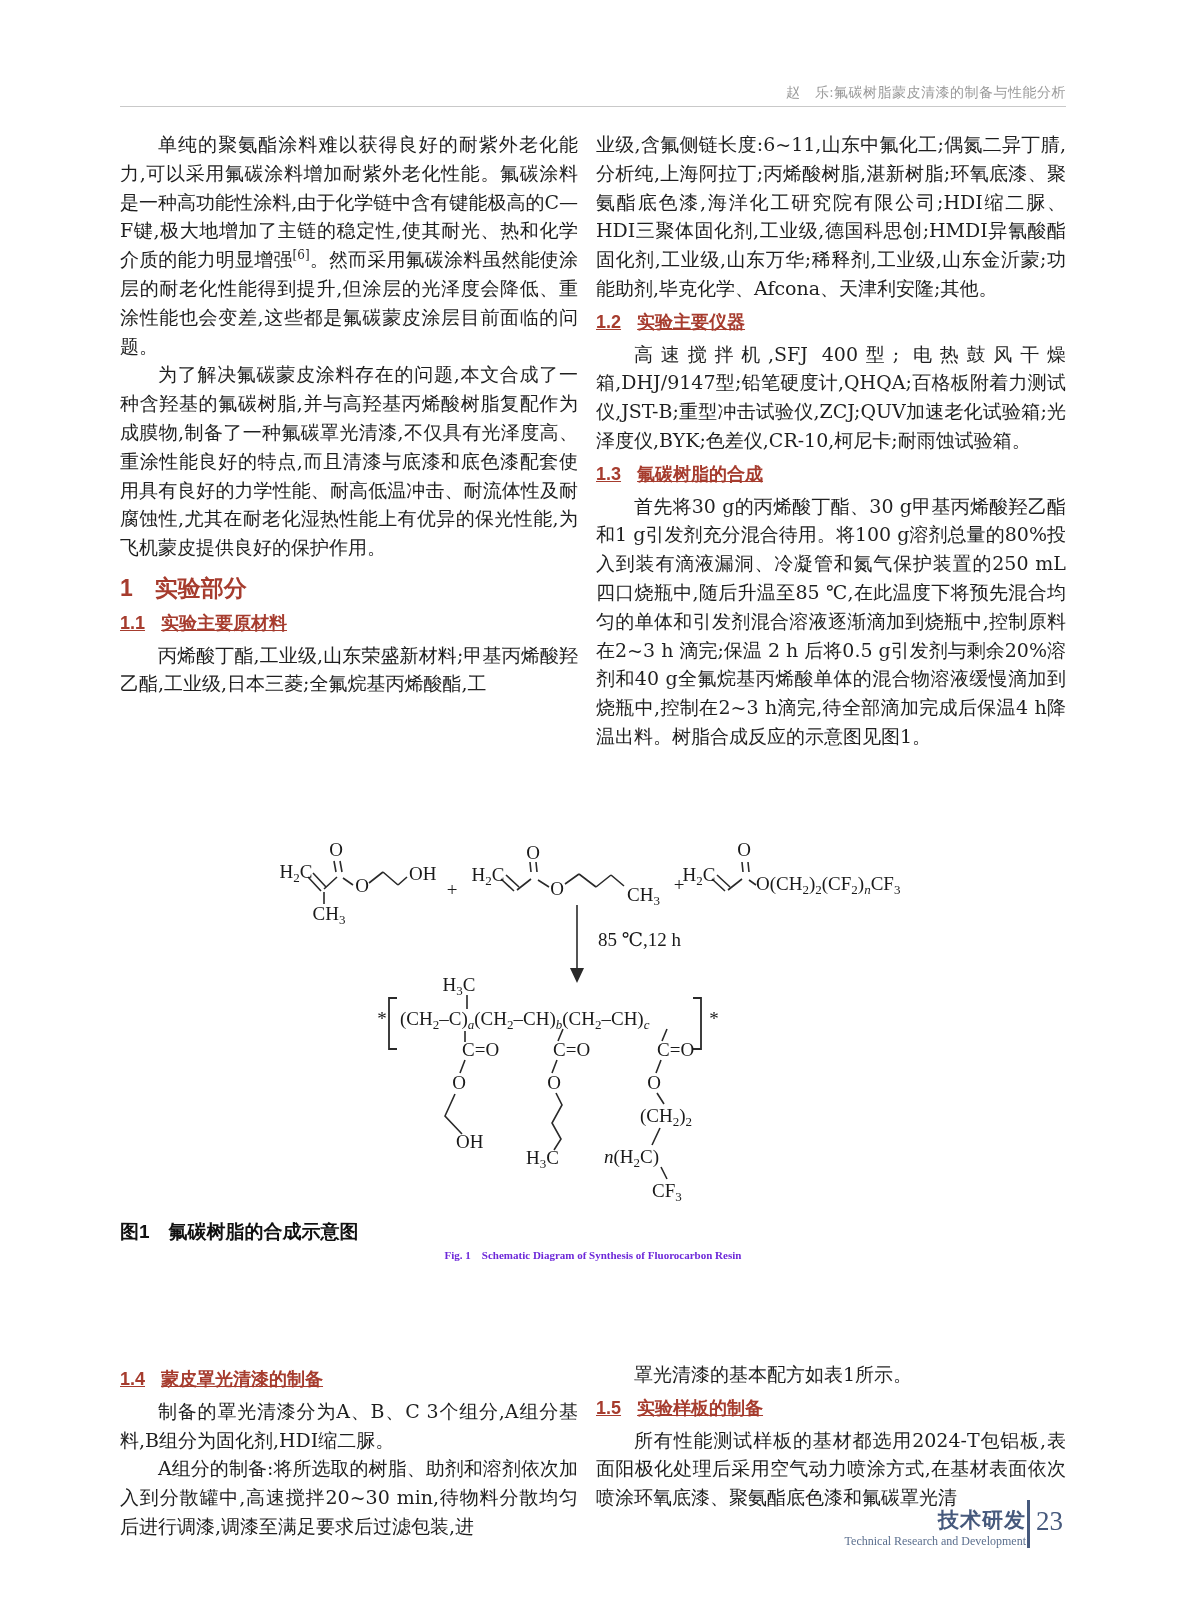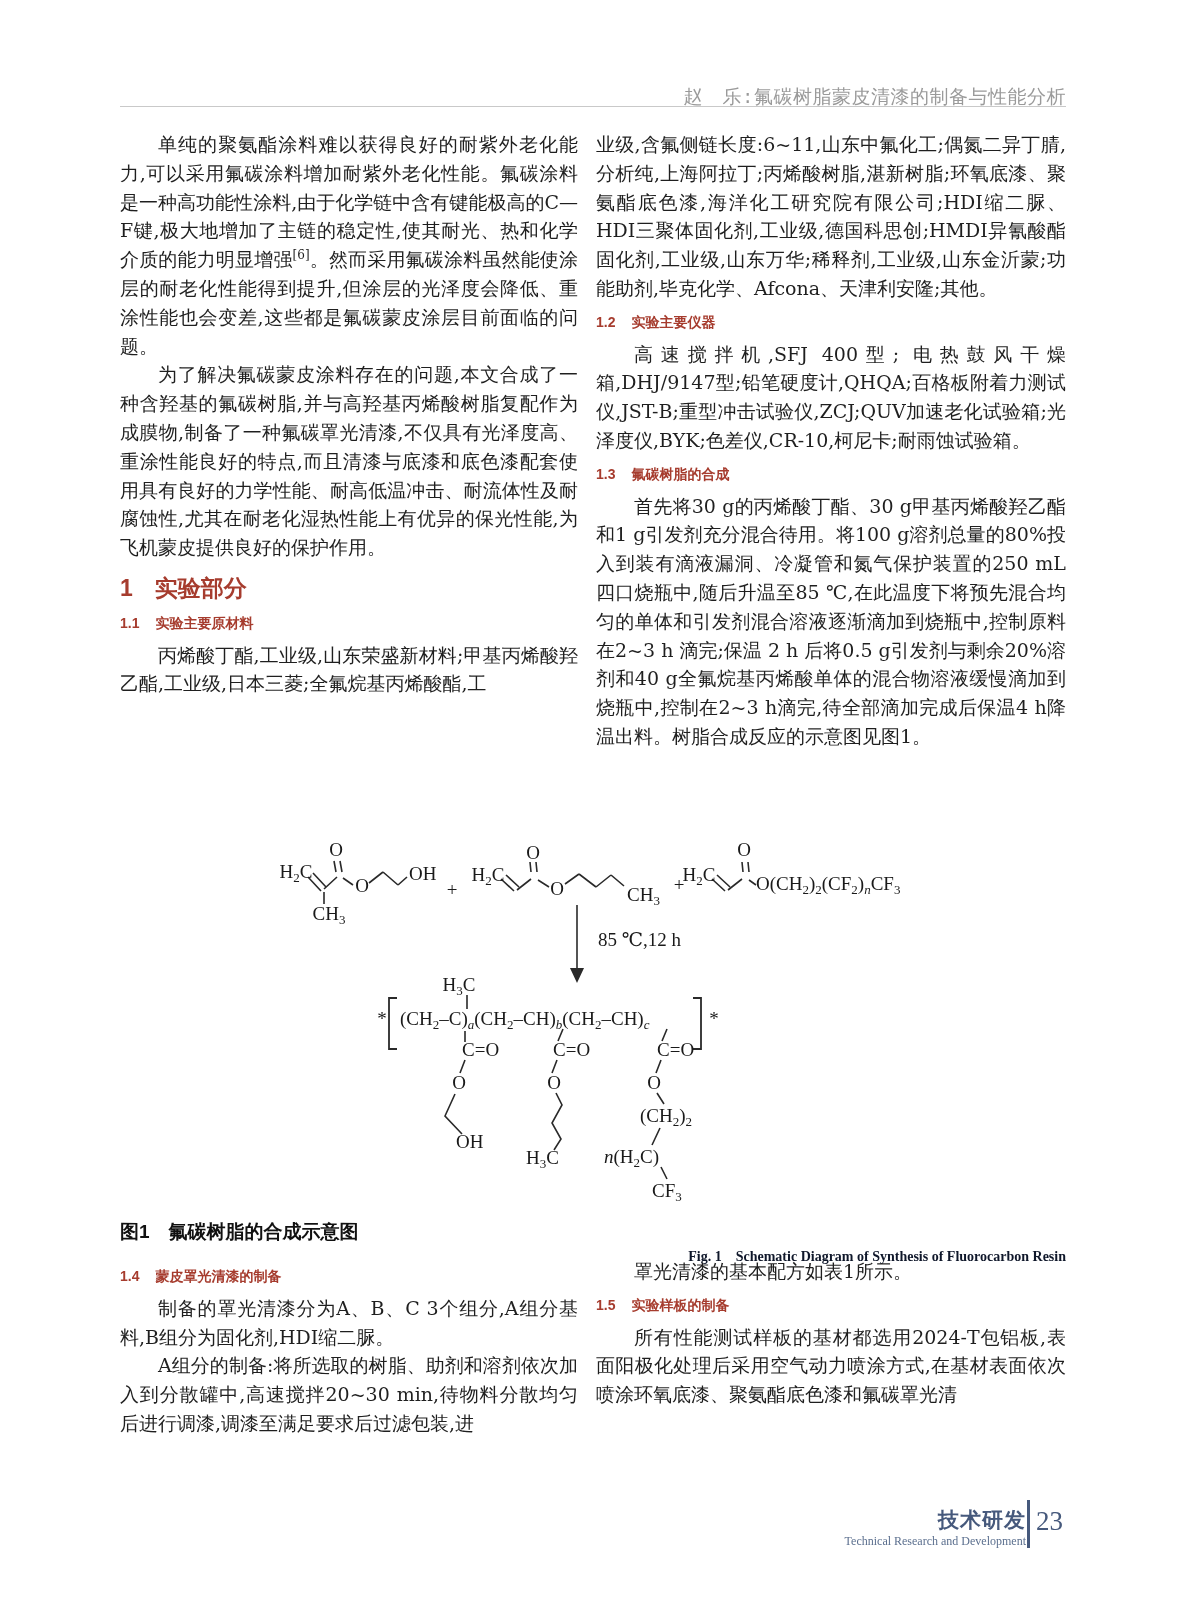--- a/index.html
+++ b/index.html
@@ -1,39 +1,39 @@
 <!DOCTYPE html>
 <html style="--red: #a63c2e; --blue: #46597c; --body: #1f1f1f; --rule: #c9c9c9; --hgray: #9a9a9a;"><head>
 <meta charset="utf-8">
 <style>
   html,body{margin:0;padding:0;background:#ffffff;}
   .page{position:relative;width:1187px;height:1600px;background:#fff;overflow:hidden;
         font-family:"DejaVu Serif","Liberation Serif",serif;color:var(--body,#1f1f1f);}
-  .running-title{position:absolute;top:84px;right:121px;font-size:19px;color:var(--hgray,#9a9a9a);
-        font-family:Liberation Mono, monospace;letter-spacing:0.5px;}
+  .running-title{position:absolute;top:84px;right:121px;font-size:14px;color:var(--hgray,#9a9a9a);
+        font-family:Liberation Serif, serif;letter-spacing:0.5px;}
   .header-rule{position:absolute;top:106px;left:120px;width:946px;height:1px;background:var(--rule,#c9c9c9);}
   .col{position:absolute;top:130px;font-size:19px;line-height:28.8px;text-align:justify;}
   .col-left{left:120px;width:458px;}
   .col-right{left:596px;width:470px;}
   .col p{margin:0;}
   .ind{text-indent:2em;}
   sup{font-size:12px;line-height:0;}
   h2.sec{margin:12px 0 6px 0;font-family:"Liberation Sans",sans-serif;font-weight:bold;
         font-size:23px;color:var(--red,#a63c2e);text-indent:0;}
   h2.sec .num{margin-right:22px;}
   h3.sec{margin:5px 0 3px 0;font-family:"Liberation Sans",sans-serif;font-weight:bold;
-        font-size:14px;color:var(--red,#a63c2e);text-indent:0;}
+        font-size:18px;color:var(--red,#a63c2e);text-indent:0;text-decoration:underline;}
   h3.sec .num{margin-right:16px;}
   .figure-wrap{position:absolute;left:140px;top:828px;width:910px;height:385px;}
   .figure-wrap svg{display:block;width:910px;height:385px;}
   .fig-caption-cn{position:absolute;left:120px;top:1219px;width:946px;text-align:left;
         font-family:"Liberation Sans",sans-serif;font-weight:bold;font-size:19px;color:#111;}
-  .fig-caption-en{position:absolute;left:120px;top:1248px;width:946px;text-align:right;
-        font-family:"Liberation Serif",serif;font-weight:bold;font-size:14px;color:#0f172a;}
-  .col-bottom{top:1257px;}
+  .fig-caption-en{position:absolute;left:120px;top:1248px;width:946px;text-align:center;
+        font-family:"Liberation Serif",serif;font-weight:bold;font-size:11px;color:#6d28d9;}
+  .col-bottom{top:1360px;}
   .footer-cn{position:absolute;right:161px;top:1506px;font-family:"Liberation Sans",sans-serif;
         font-weight:bold;font-size:21px;color:var(--blue,#46597c);letter-spacing:1px;}
   .footer-en{position:absolute;right:161px;top:1534px;font-family:"Liberation Serif",serif;
         font-size:12px;color:#5b6f8e;}
   .footer-bar{position:absolute;left:1027px;top:1500px;width:3px;height:48px;background:var(--blue,#46597c);}
   .footer-page{position:absolute;left:1036px;top:1506px;font-family:"Liberation Serif",serif;
         font-size:27px;color:var(--blue,#46597c);}
   .bond{stroke:#2a2a2a;stroke-width:1.6;fill:none;}
   .bracket{stroke:#2a2a2a;stroke-width:1.8;fill:none;}
   .arrowhead{fill:#2a2a2a;}

